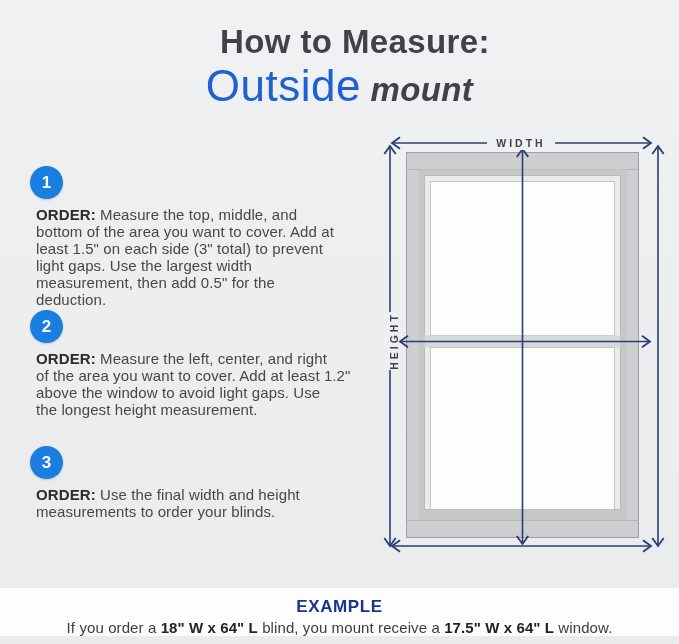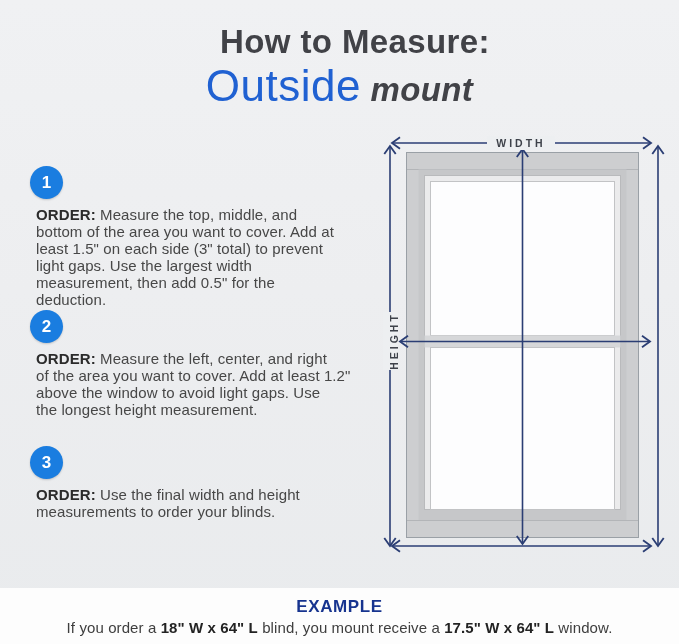--- a/index.html
+++ b/index.html
@@ -26,21 +26,21 @@
     box-shadow:0 1px 2px rgba(0,0,0,.18);
   }
   .step p{
     margin:7px 0 0 6px;width:345px;font-size:15px;line-height:17px;color:#474747;
     white-space:pre-line;letter-spacing:.1px;
   }
   .step p b{color:#2b2b2b;font-weight:700;}
   
   .diagram-svg{position:absolute;left:0;top:0;width:679px;height:644px;}
   
-  .example{position:absolute;left:0;top:588px;width:679px;height:56px;background:#fdfdfd;text-align:center;}
+  .example{position:absolute;left:0;top:588px;width:679px;height:48px;background:#fdfdfd;text-align:center;}
   .example-heading{margin-top:9px;font-size:17px;font-weight:700;color:#17348f;letter-spacing:.6px;}
   .example-sentence{margin-top:2px;font-size:15px;color:#3e3e3e;letter-spacing:.1px;}
   .example-sentence b{color:#232323;font-weight:700;}
 </style>
 </head>
 <body>
 
 <div class="canvas">
 
   <div class="title-block">

